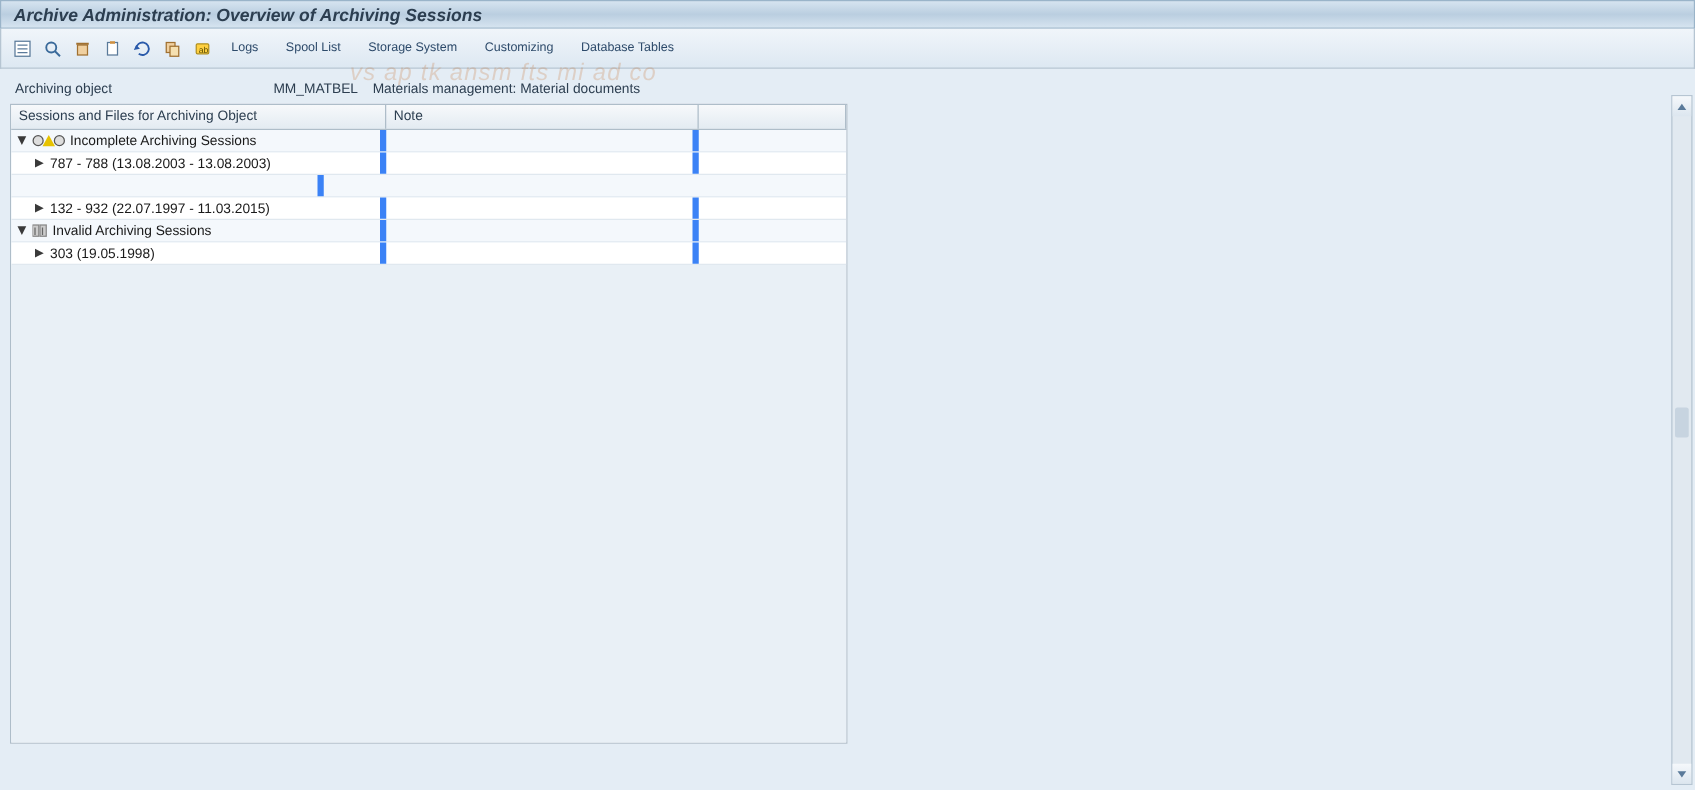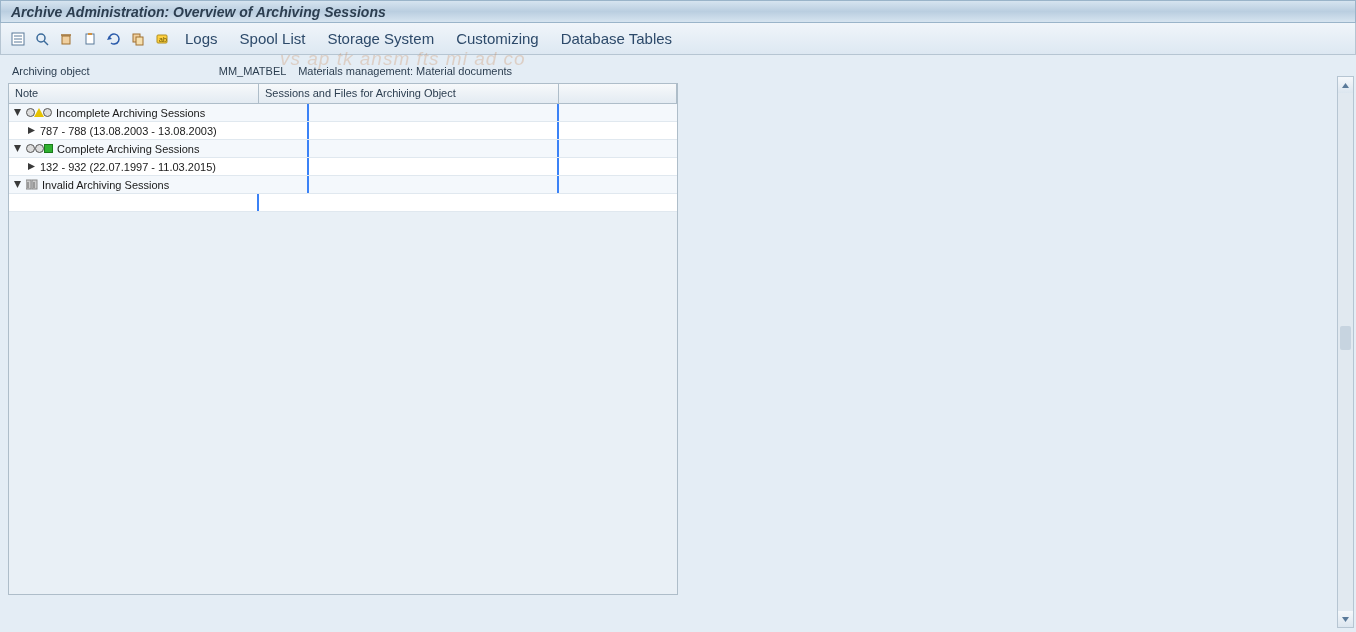--- a/index.html
+++ b/index.html
@@ -42,21 +42,21 @@
       display: flex;
       align-items: center;
       justify-content: center;
       cursor: pointer;
       border-radius: 2px;
     }
     .tb-text-btn {
       color: #2d4a6a;
       padding: 2px 8px;
       cursor: pointer;
-      font-size: 15px;
+      font-size: 10px;
       border-radius: 2px;
     }
     .content-area {
       padding: 6px 8px;
       position: relative;
       height: calc(100% - 62px);
     }
     .obj-line {
       font-size: 11px;
       color: #2c3e50;
@@ -86,21 +86,21 @@
     .col-note { width: 250px; }
     .col-last { flex: 1; border-right: none; }
     .tree-row {
       display: flex;
       height: 18px;
       border-bottom: 1px solid #e0e8ef;
       background: #f4f8fc;
     }
     .tree-row:nth-child(even) { background: #fff; }
     .tree-row .cell {
-      border-right: 2px solid #3b82f6;
+      border-right: 5px solid #3b82f6;
       padding: 2px 4px;
       font-size: 11px;
       color: #1a1a1a;
       display: flex;
       align-items: center;
       overflow: hidden;
       white-space: nowrap;
     }
     .cell.col-last { border-right: none; }
     .expander {
@@ -238,22 +238,22 @@
 
 <div class="content-area">
   <div class="obj-line">
     <span class="obj-label">Archiving object</span>
     <span class="obj-code">MM_MATBEL</span>
     <span>Materials management: Material documents</span>
   </div>
 
   <div class="tree-table">
     <div class="tree-header">
+      <div class="col col-sessions">Sessions and Files for Archiving Object</div>
       <div class="col col-note">Note</div>
-      <div class="col col-sessions">Sessions and Files for Archiving Object</div>
       <div class="col col-last"></div>
     </div>
     <div class="tree-body">
 
       <div class="tree-row">
         <div class="cell col-sessions">
           <span class="expander">
               <svg width="9" height="9">
                 <polygon points="1,1 8,1 4.5,8" fill="#3a3a3a"></polygon>
               </svg>
@@ -277,33 +277,20 @@
                 <polygon points="1,1 8,4.5 1,8" fill="#3a3a3a"></polygon>
               </svg>
             </span>
           <span>787 - 788 (13.08.2003 - 13.08.2003)</span>
         </div>
         <div class="cell col-note"></div>
         <div class="cell col-last"></div>
       </div>
 
       <div class="tree-row">
-        <div class="cell col-sessions">
-          <span class="expander">
-              <svg width="9" height="9">
-                <polygon points="1,1 8,1 4.5,8" fill="#3a3a3a"></polygon>
-              </svg>
-            </span>
-          <span class="status-icons">
-            <span class="status-dot" style="background:#ddd"></span>
-            <span class="status-dot" style="background:#ddd"></span>
-            <span class="status-sq"></span>
-          </span>
-          <span>Complete Archiving Sessions</span>
-        </div>
         <div class="cell col-note"></div>
         <div class="cell col-last"></div>
       </div>
 
       <div class="tree-row">
         <div class="cell col-sessions">
           <span class="indent"></span>
           <span class="expander">
               <svg width="9" height="9">
                 <polygon points="1,1 8,4.5 1,8" fill="#3a3a3a"></polygon>
@@ -330,20 +317,29 @@
                 <line x1="8" y1="3" x2="8" y2="9" stroke="#666"></line>
               </svg>
           </span>
           <span>Invalid Archiving Sessions</span>
         </div>
         <div class="cell col-note"></div>
         <div class="cell col-last"></div>
       </div>
 
       <div class="tree-row">
+        <div class="cell col-sessions">
+          <span class="indent"></span>
+          <span class="expander">
+              <svg width="9" height="9">
+                <polygon points="1,1 8,4.5 1,8" fill="#3a3a3a"></polygon>
+              </svg>
+            </span>
+          <span>303 (19.05.1998)</span>
+        </div>
         <div class="cell col-note"></div>
         <div class="cell col-last"></div>
       </div>
 
     </div>
   </div>
 </div>
 
 <div class="scrollbar-v">
   <div class="sb-btn">

